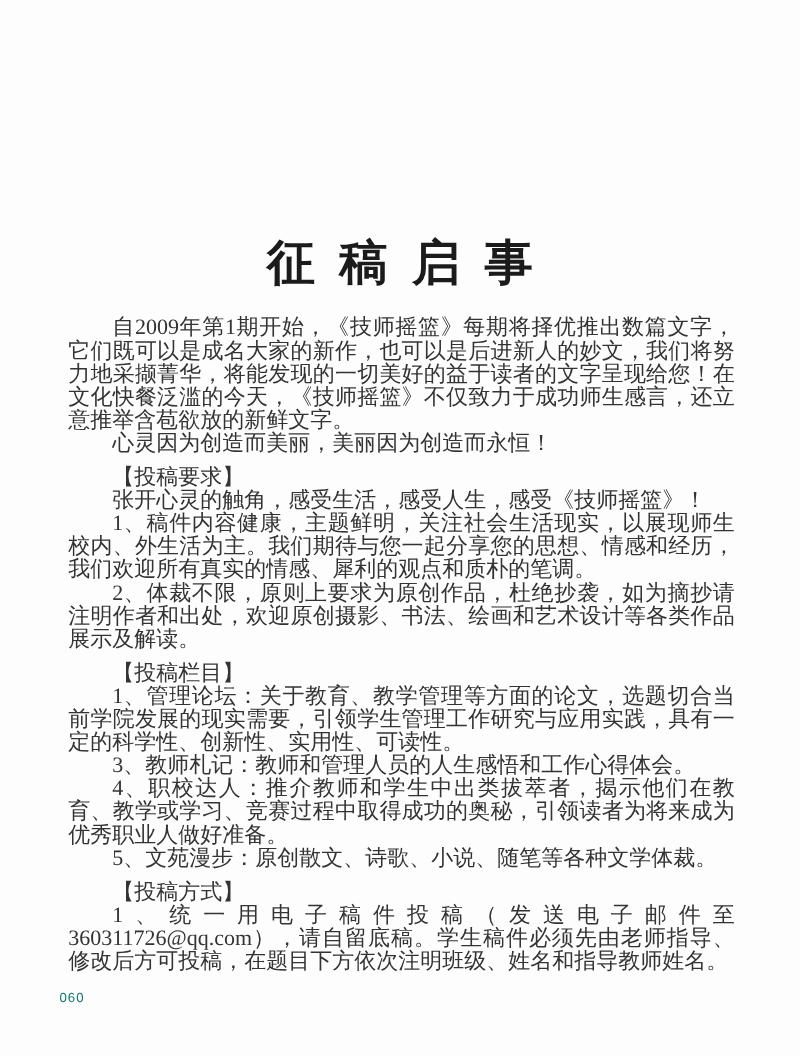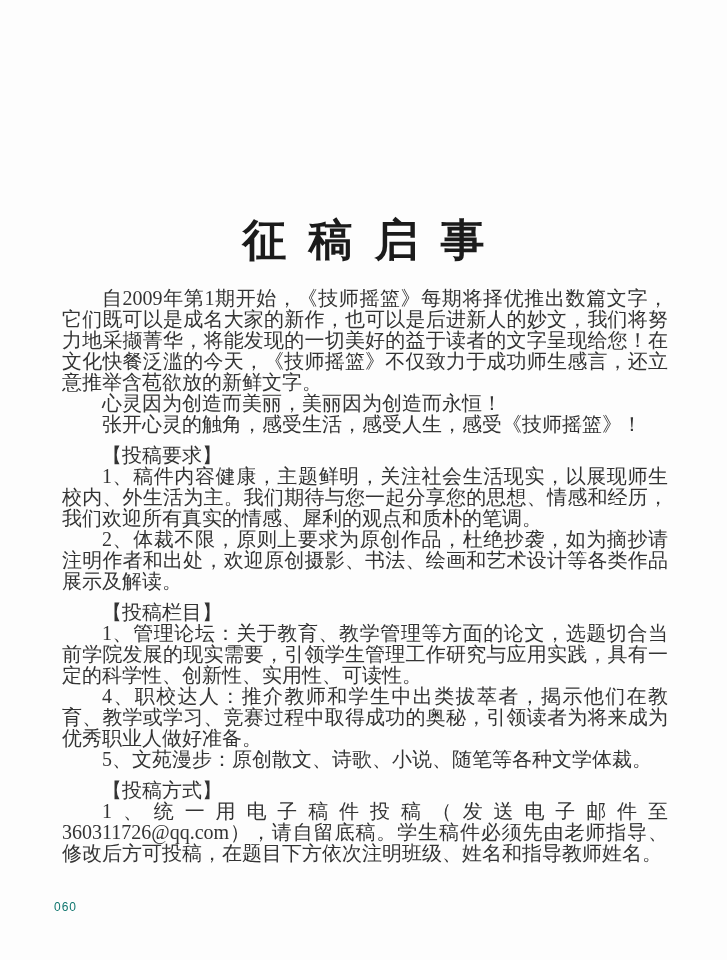--- a/index.html
+++ b/index.html
@@ -60,28 +60,29 @@
 </head>
 <body>
 
 <main class="page">
 
   <h1 class="title">征稿启事</h1>
 
   <section class="content">
     <p class="para">自2009年第1期开始，《技师摇篮》每期将择优推出数篇文字，它们既可以是成名大家的新作，也可以是后进新人的妙文，我们将努力地采撷菁华，将能发现的一切美好的益于读者的文字呈现给您！在文化快餐泛滥的今天，《技师摇篮》不仅致力于成功师生感言，还立意推举含苞欲放的新鲜文字。</p>
     <p class="para">心灵因为创造而美丽，美丽因为创造而永恒！</p>
+    <p class="para sec-heading">【投稿要求】</p>
+
     <p class="para">张开心灵的触角，感受生活，感受人生，感受《技师摇篮》！</p>
-
-    <p class="para sec-heading">【投稿要求】</p>
     <p class="para">1、稿件内容健康，主题鲜明，关注社会生活现实，以展现师生校内、外生活为主。我们期待与您一起分享您的思想、情感和经历，我们欢迎所有真实的情感、犀利的观点和质朴的笔调。</p>
     <p class="para">2、体裁不限，原则上要求为原创作品，杜绝抄袭，如为摘抄请注明作者和出处，欢迎原创摄影、书法、绘画和艺术设计等各类作品展示及解读。</p>
 
     <p class="para sec-heading">【投稿栏目】</p>
     <p class="para">1、管理论坛：关于教育、教学管理等方面的论文，选题切合当前学院发展的现实需要，引领学生管理工作研究与应用实践，具有一定的科学性、创新性、实用性、可读性。</p>
+    <p class="para">3、教师札记：教师和管理人员的人生感悟和工作心得体会。</p>
     <p class="para">4、职校达人：推介教师和学生中出类拔萃者，揭示他们在教育、教学或学习、竞赛过程中取得成功的奥秘，引领读者为将来成为优秀职业人做好准备。</p>
     <p class="para">5、文苑漫步：原创散文、诗歌、小说、随笔等各种文学体裁。</p>
 
     <p class="para sec-heading">【投稿方式】</p>
     <p class="para">1、统一用电子稿件投稿（发送电子邮件至360311726@qq.com），请自留底稿。学生稿件必须先由老师指导、修改后方可投稿，在题目下方依次注明班级、姓名和指导教师姓名。</p>
   </section>
 
   <div class="page-number">060</div>
 
 </main>

